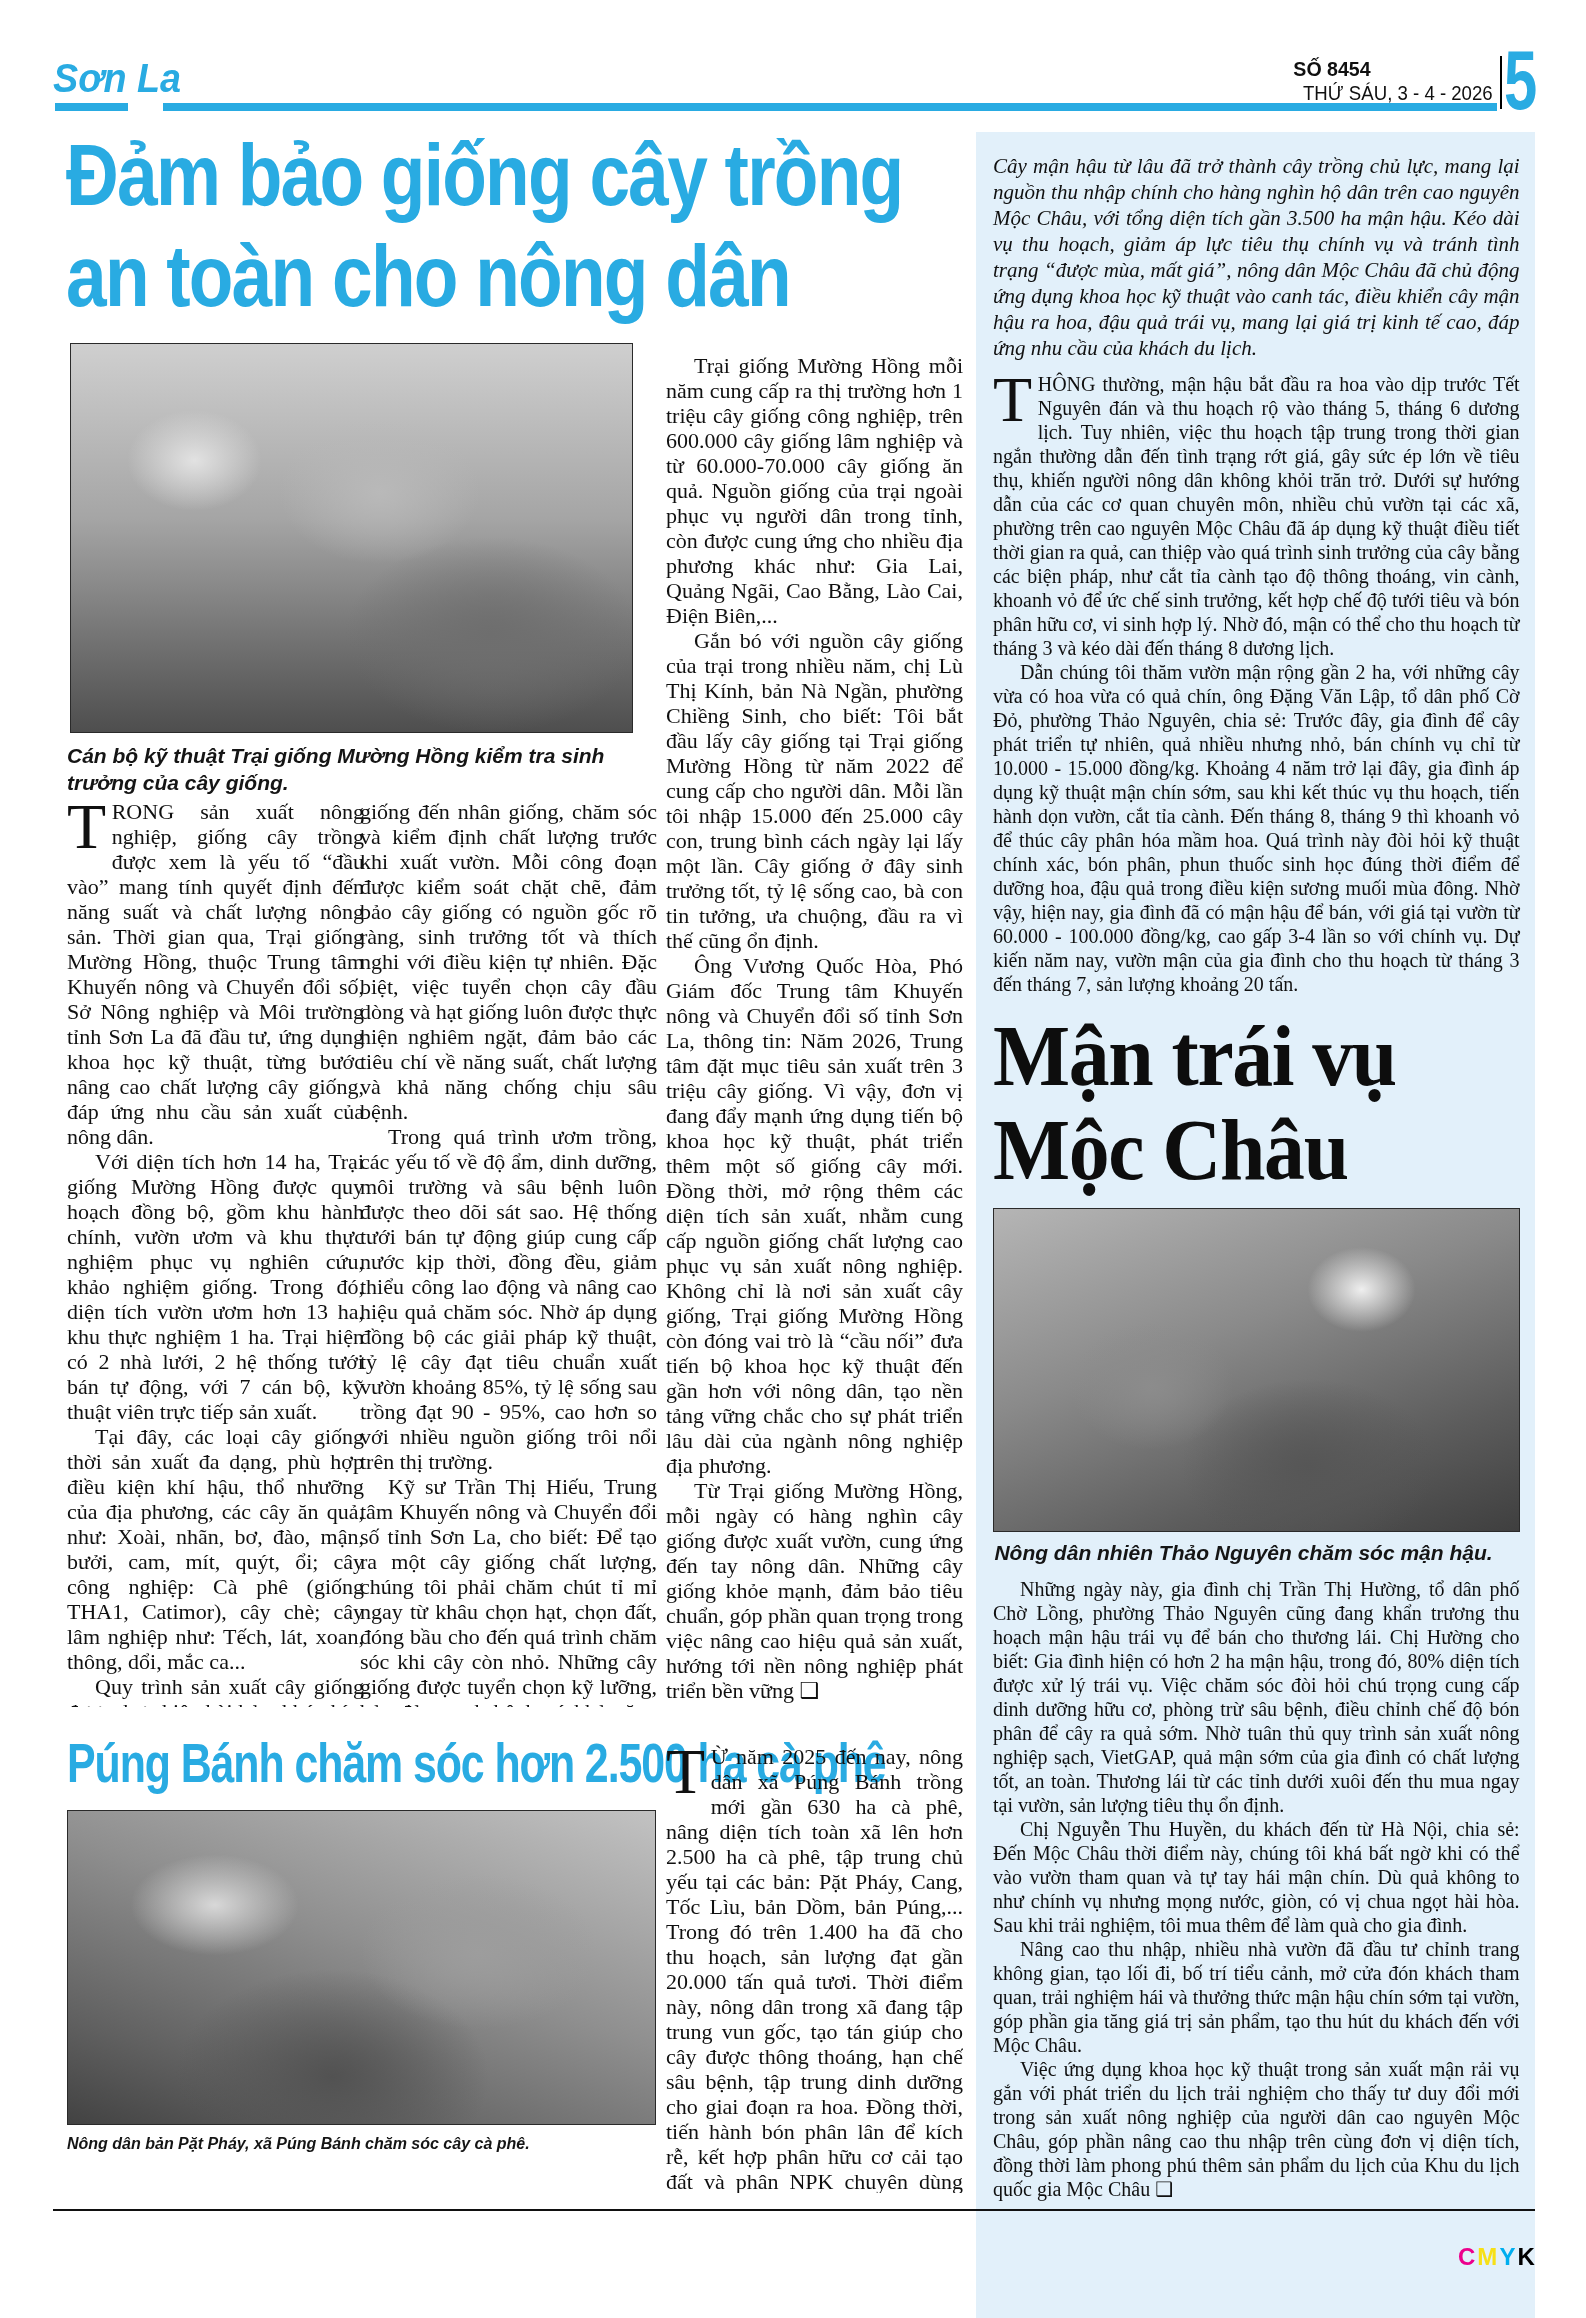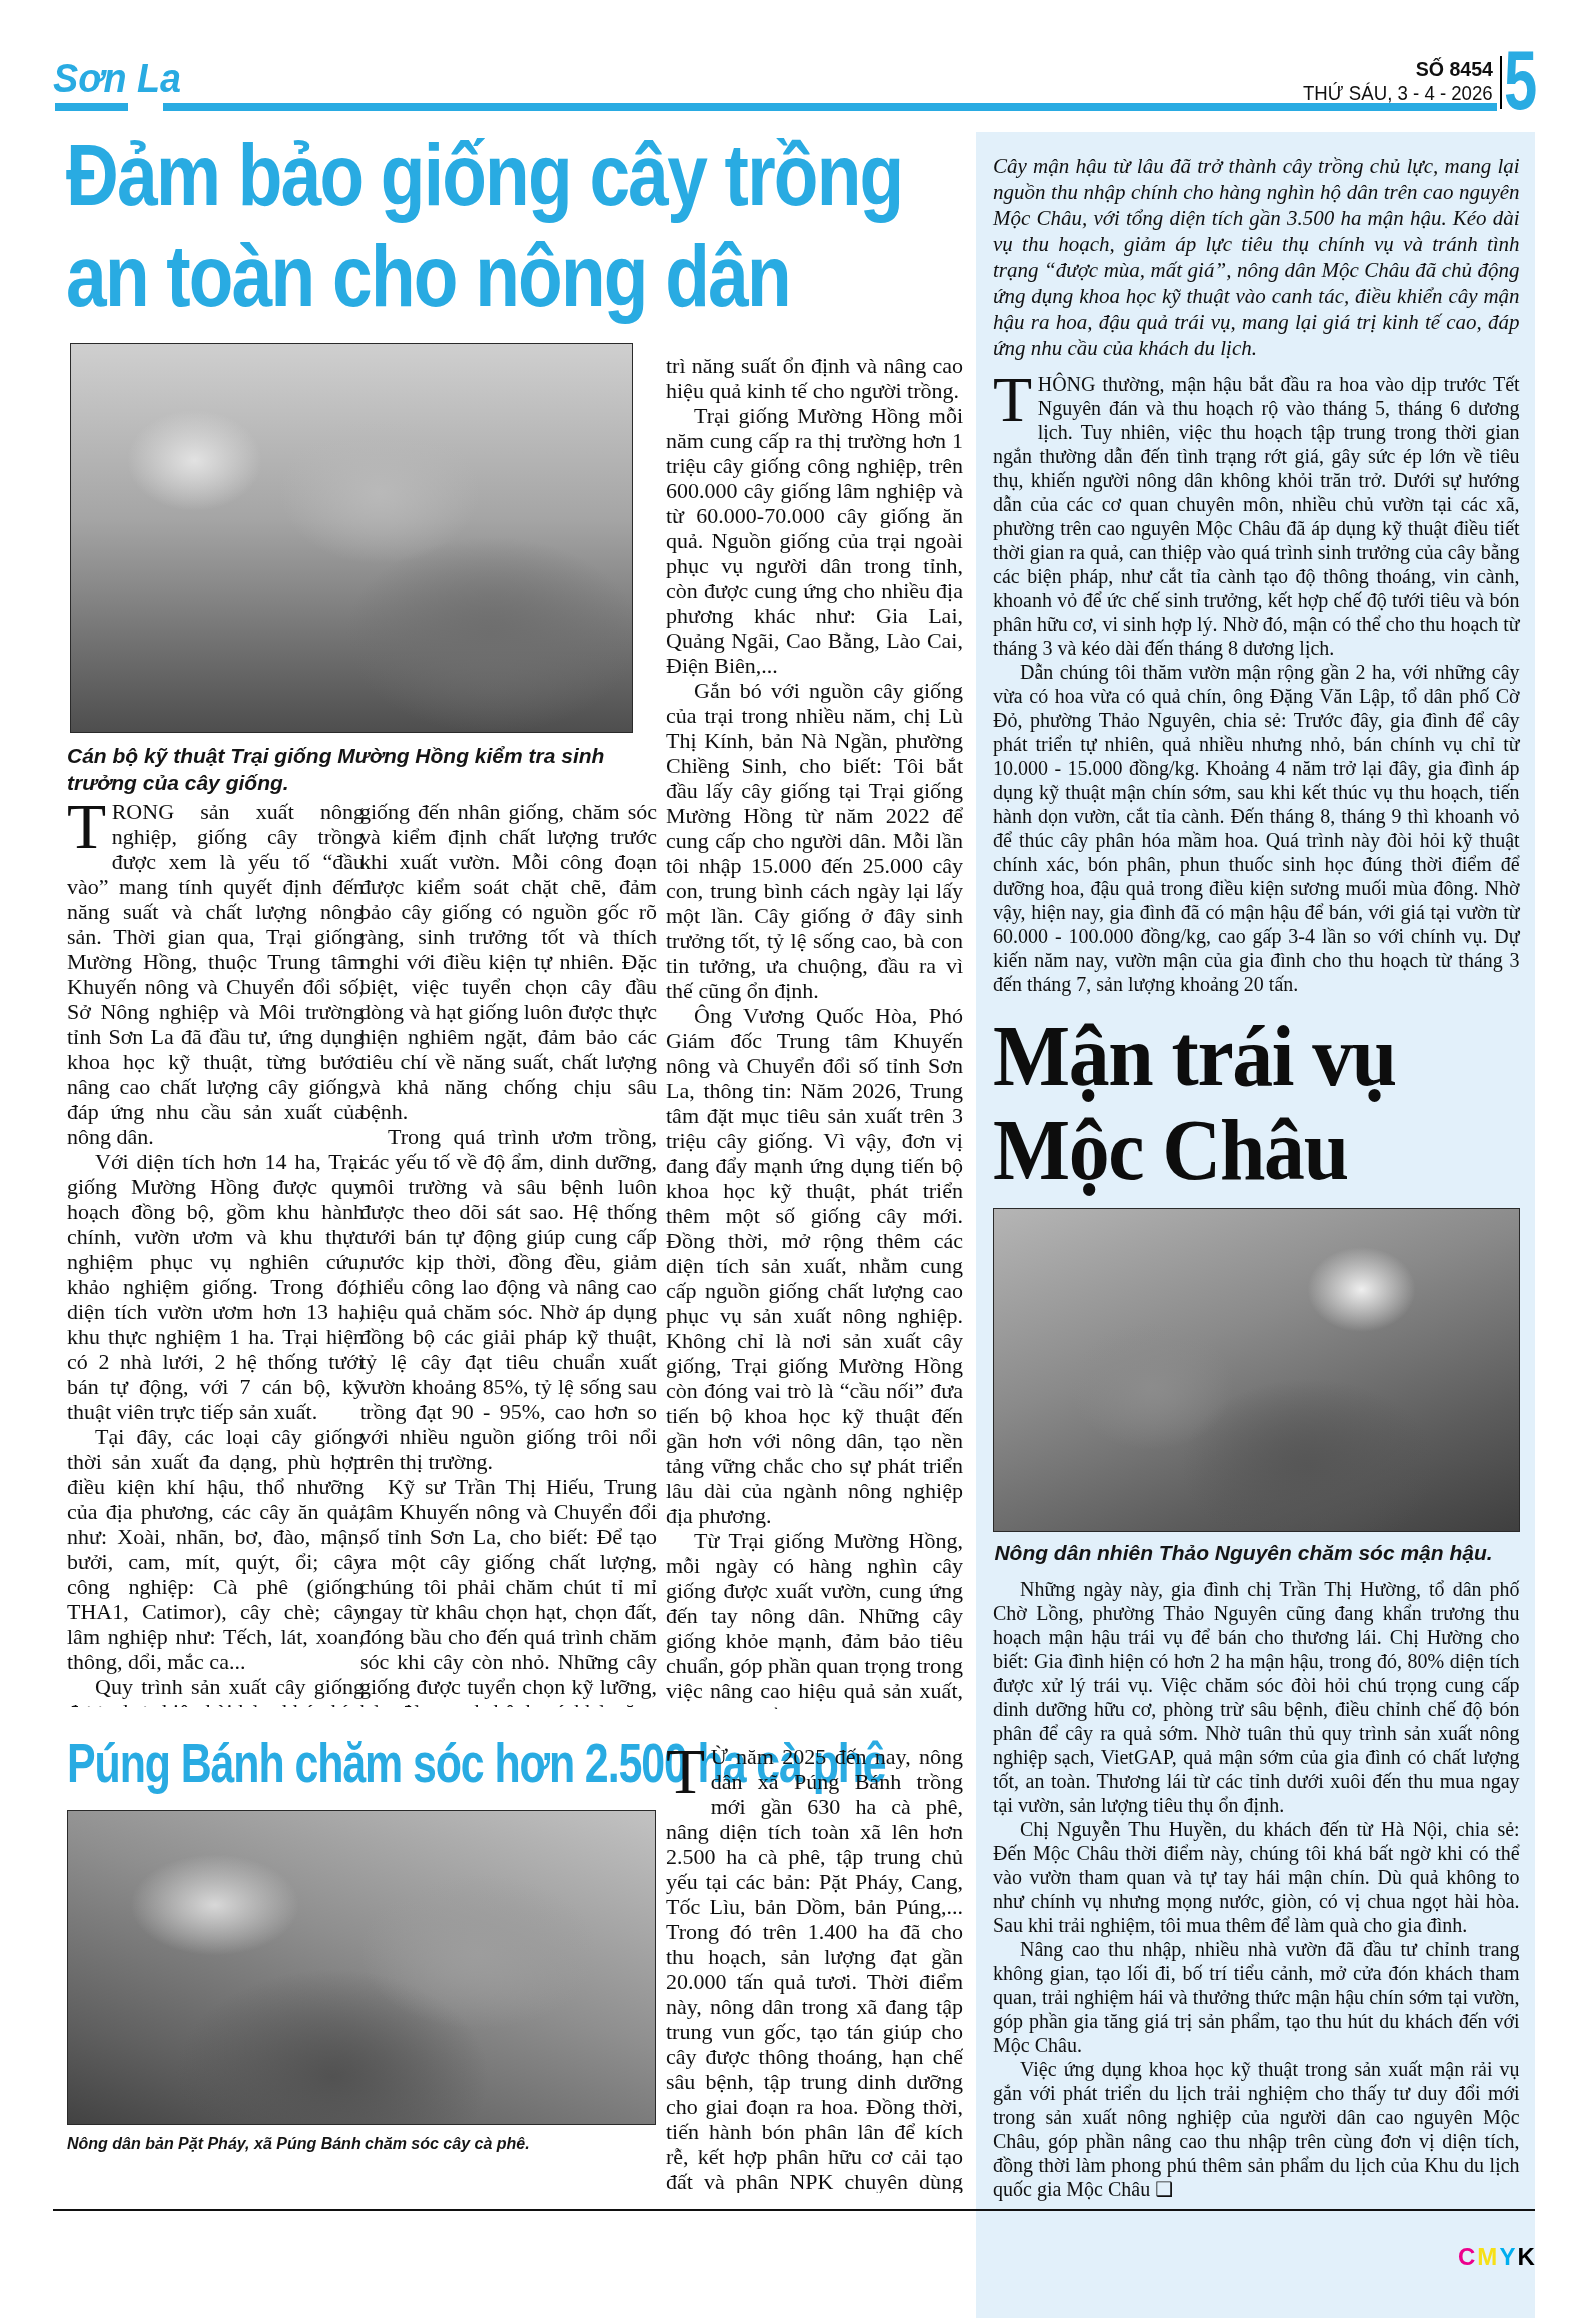--- a/index.html
+++ b/index.html
@@ -5,21 +5,21 @@
   html,body{margin:0;padding:0;background:#f2f2f2;}
   .page{position:relative;width:1587px;height:2319px;background:#ffffff;overflow:hidden;
         font-family:"Liberation Serif",serif;color:#101010;}
 
   
   .brand{position:absolute;left:53px;top:55px;font-family:"Liberation Sans",sans-serif;
          font-weight:bold;font-style:italic;font-size:41px;color:#29abe2;
          transform:scaleX(.92);transform-origin:left top;white-space:nowrap;}
   .brand-underline{position:absolute;left:55px;top:103px;width:73px;height:7.7px;background:#29abe2;}
   .top-rule{position:absolute;left:163px;top:103px;width:1334px;height:7.7px;background:#29abe2;}
-  .issue-box{position:absolute;right:94px;top:57px;text-align:right;
+  .issue-box{position:absolute;right:94px;top:57px;text-align:left;
              font-family:"Liberation Sans",sans-serif;line-height:1.25;}
   .issue-no{font-weight:bold;font-size:19.6px;}
   .issue-date{font-size:19.6px;transform:scaleX(.95);transform-origin:right top;}
   .header-divider{position:absolute;left:1500px;top:56px;width:2.1px;height:53px;background:#000;}
   .page-number{position:absolute;left:1504px;top:39px;font-family:"Liberation Sans",sans-serif;
                font-weight:bold;font-size:83px;color:#29abe2;
                transform:scaleX(.72);transform-origin:left top;line-height:1;}
 
   
   .headline-main{position:absolute;left:66px;top:125px;font-family:"Liberation Sans",sans-serif;
@@ -115,21 +115,20 @@
     <p>Với diện tích hơn 14 ha, Trại giống Mường Hồng được quy hoạch đồng bộ, gồm khu hành chính, vườn ươm và khu thực nghiệm phục vụ nghiên cứu, khảo nghiệm giống. Trong đó, diện tích vườn ươm hơn 13 ha, khu thực nghiệm 1 ha. Trại hiện có 2 nhà lưới, 2 hệ thống tưới bán tự động, với 7 cán bộ, kỹ thuật viên trực tiếp sản xuất.</p>
     <p>Tại đây, các loại cây giống thời sản xuất đa dạng, phù hợp điều kiện khí hậu, thổ nhưỡng của địa phương, các cây ăn quả, như: Xoài, nhãn, bơ, đào, mận, bưởi, cam, mít, quýt, ổi; cây công nghiệp: Cà phê (giống THA1, Catimor), cây chè; cây lâm nghiệp như: Tếch, lát, xoan, thông, dổi, mắc ca...</p>
     <p>Quy trình sản xuất cây giống được thực hiện bài bản, khép kín, từ khâu lựa chọn cây mẹ, hạt</p>
   </div>
   <div class="col col2">
     <p class="np">giống đến nhân giống, chăm sóc và kiểm định chất lượng trước khi xuất vườn. Mỗi công đoạn được kiểm soát chặt chẽ, đảm bảo cây giống có nguồn gốc rõ ràng, sinh trưởng tốt và thích nghi với điều kiện tự nhiên. Đặc biệt, việc tuyển chọn cây đầu dòng và hạt giống luôn được thực hiện nghiêm ngặt, đảm bảo các tiêu chí về năng suất, chất lượng và khả năng chống chịu sâu bệnh.</p>
     <p>Trong quá trình ươm trồng, các yếu tố về độ ẩm, dinh dưỡng, môi trường và sâu bệnh luôn được theo dõi sát sao. Hệ thống tưới bán tự động giúp cung cấp nước kịp thời, đồng đều, giảm thiểu công lao động và nâng cao hiệu quả chăm sóc. Nhờ áp dụng đồng bộ các giải pháp kỹ thuật, tỷ lệ cây đạt tiêu chuẩn xuất vườn khoảng 85%, tỷ lệ sống sau trồng đạt 90 - 95%, cao hơn so với nhiều nguồn giống trôi nổi trên thị trường.</p>
     <p>Kỹ sư Trần Thị Hiếu, Trung tâm Khuyến nông và Chuyển đổi số tỉnh Sơn La, cho biết: Để tạo ra một cây giống chất lượng, chúng tôi phải chăm chút tỉ mỉ ngay từ khâu chọn hạt, chọn đất, đóng bầu cho đến quá trình chăm sóc khi cây còn nhỏ. Những cây giống được tuyển chọn kỹ lưỡng, bảo đảm sạch bệnh có khả năng thích nghi tốt với điều kiện tự nhiên, góp phần giảm rủi ro, duy</p>
   </div>
   <div class="col col3">
-    <p class="np">trì năng suất ổn định và nâng cao hiệu quả kinh tế cho người trồng.</p>
     <p>Trại giống Mường Hồng mỗi năm cung cấp ra thị trường hơn 1 triệu cây giống công nghiệp, trên 600.000 cây giống lâm nghiệp và từ 60.000-70.000 cây giống ăn quả. Nguồn giống của trại ngoài phục vụ người dân trong tỉnh, còn được cung ứng cho nhiều địa phương khác như: Gia Lai, Quảng Ngãi, Cao Bằng, Lào Cai, Điện Biên,...</p>
     <p>Gắn bó với nguồn cây giống của trại trong nhiều năm, chị Lù Thị Kính, bản Nà Ngần, phường Chiềng Sinh, cho biết: Tôi bắt đầu lấy cây giống tại Trại giống Mường Hồng từ năm 2022 để cung cấp cho người dân. Mỗi lần tôi nhập 15.000 đến 25.000 cây con, trung bình cách ngày lại lấy một lần. Cây giống ở đây sinh trưởng tốt, tỷ lệ sống cao, bà con tin tưởng, ưa chuộng, đầu ra vì thế cũng ổn định.</p>
     <p>Ông Vương Quốc Hòa, Phó Giám đốc Trung tâm Khuyến nông và Chuyển đổi số tỉnh Sơn La, thông tin: Năm 2026, Trung tâm đặt mục tiêu sản xuất trên 3 triệu cây giống. Vì vậy, đơn vị đang đẩy mạnh ứng dụng tiến bộ khoa học kỹ thuật, phát triển thêm một số giống cây mới. Đồng thời, mở rộng thêm các diện tích sản xuất, nhằm cung cấp nguồn giống chất lượng cao phục vụ sản xuất nông nghiệp. Không chỉ là nơi sản xuất cây giống, Trại giống Mường Hồng còn đóng vai trò là “cầu nối” đưa tiến bộ khoa học kỹ thuật đến gần hơn với nông dân, tạo nền tảng vững chắc cho sự phát triển lâu dài của ngành nông nghiệp địa phương.</p>
     <p>Từ Trại giống Mường Hồng, mỗi ngày có hàng nghìn cây giống được xuất vườn, cung ứng đến tay nông dân. Những cây giống khỏe mạnh, đảm bảo tiêu chuẩn, góp phần quan trọng trong việc nâng cao hiệu quả sản xuất, hướng tới nền nông nghiệp phát triển bền vững ❑</p>
 
   </div>
 
   <div class="panel">
     <div class="panel-inner">
       <div class="lede">Cây mận hậu từ lâu đã trở thành cây trồng chủ lực, mang lại nguồn thu nhập chính cho hàng nghìn hộ dân trên cao nguyên Mộc Châu, với tổng diện tích gần 3.500 ha mận hậu. Kéo dài vụ thu hoạch, giảm áp lực tiêu thụ chính vụ và tránh tình trạng “được mùa, mất giá”, nông dân Mộc Châu đã chủ động ứng dụng khoa học kỹ thuật vào canh tác, điều khiển cây mận hậu ra hoa, đậu quả trái vụ, mang lại giá trị kinh tế cao, đáp ứng nhu cầu của khách du lịch.</div>

